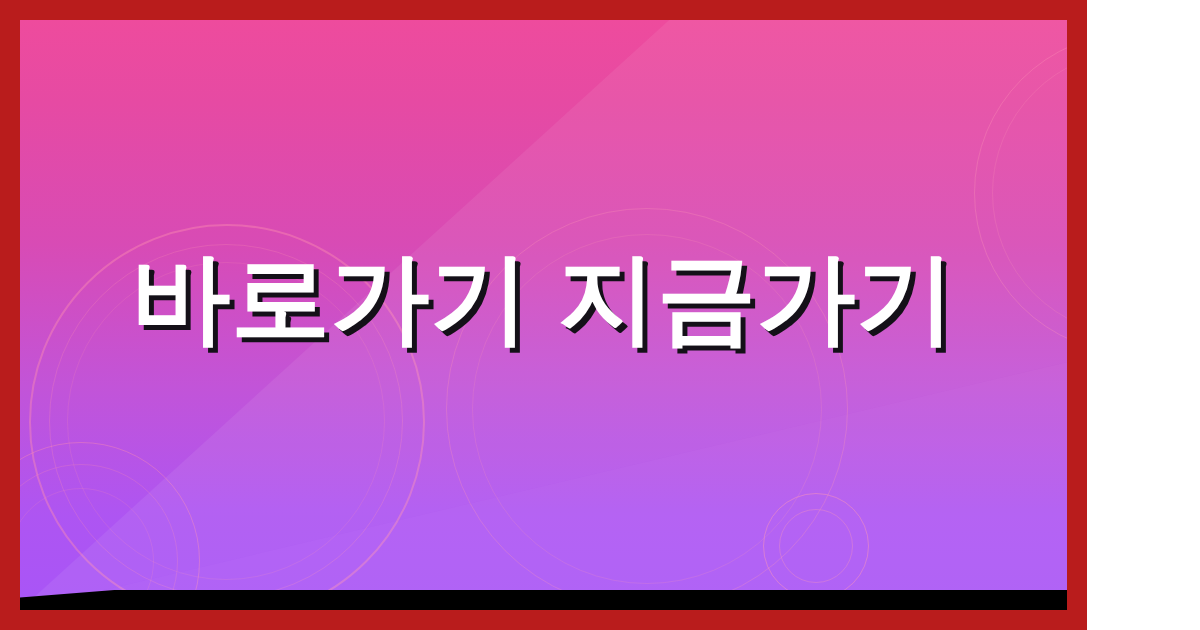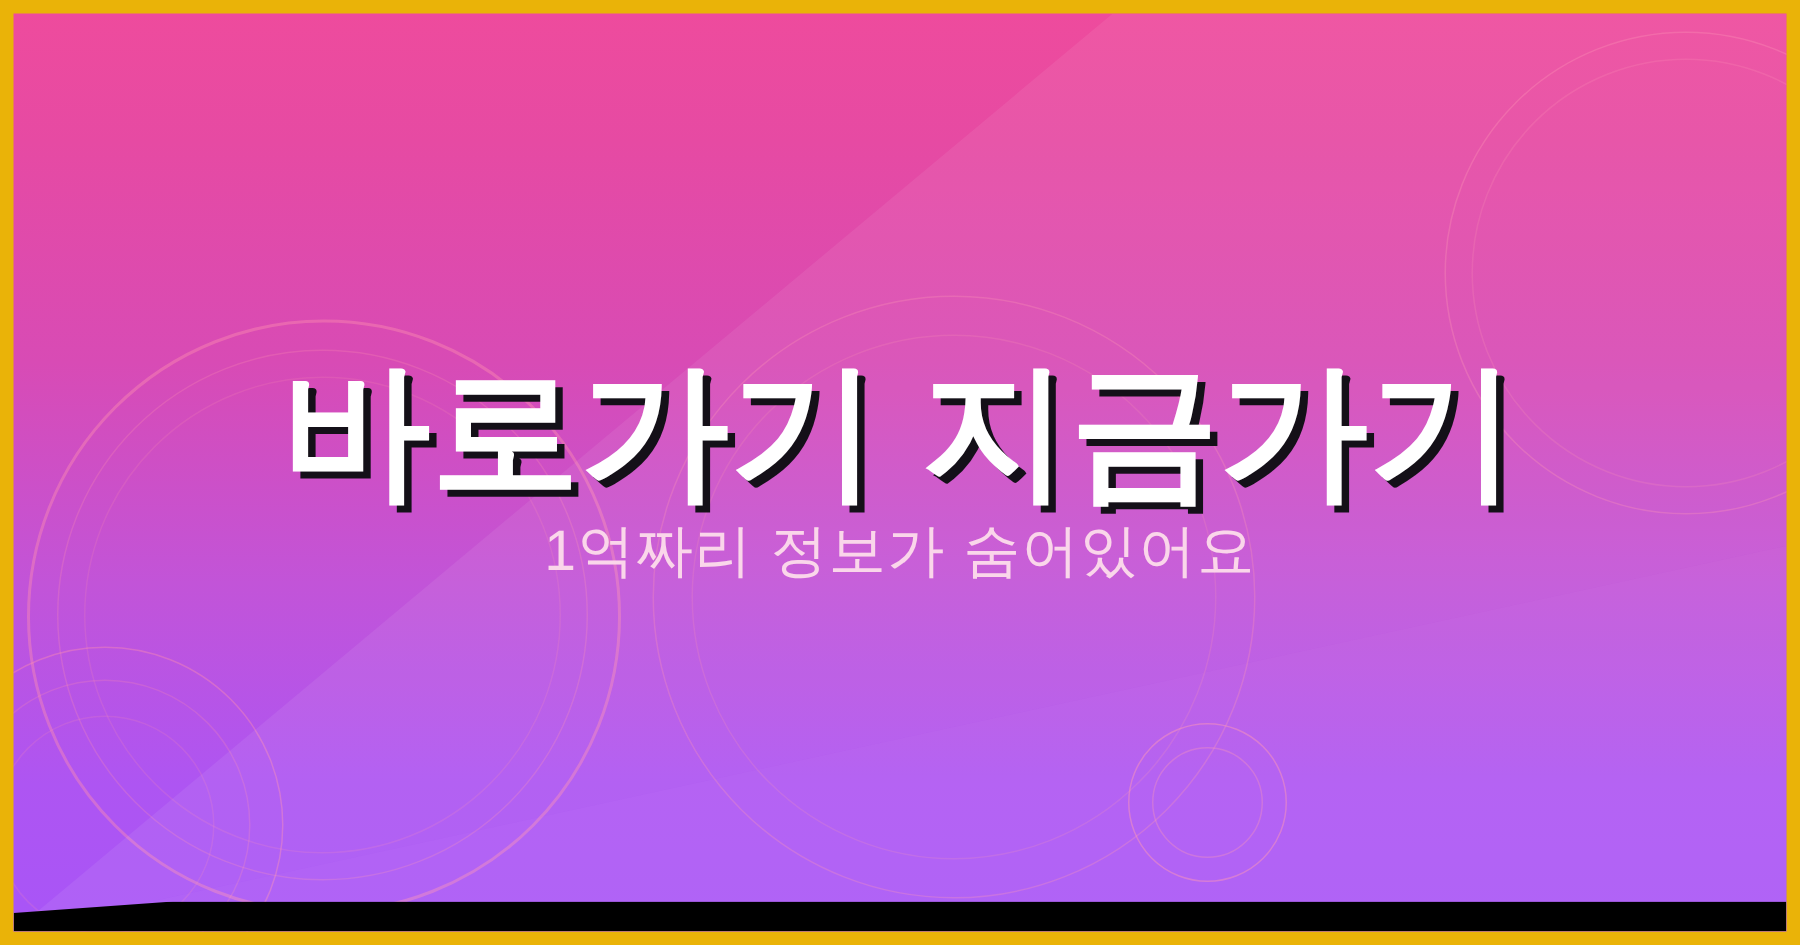--- a/index.html
+++ b/index.html
@@ -6,26 +6,26 @@
     margin: 0;
     padding: 0;
     background: #ffffff;
   }
   body {
     font-family: "Liberation Sans", "DejaVu Sans", sans-serif;
   }
 
   .banner {
     position: relative;
-    width: 1200px;
+    width: 1087px;
     height: 630px;
     overflow: hidden;
     box-sizing: border-box;
-    background: #eab308;      
-    padding: 9px;
+    background: #b91c1c;      
+    padding: 20px;
   }
 
   
   .canvas {
     position: relative;
     width: 100%;
     height: 100%;
     overflow: hidden;
     background: linear-gradient(180deg,
                 #ee4b9d 0%,
@@ -157,18 +157,17 @@
           <div class="ring" style="left: 743px; top: 473px; width: 104px; height: 104px; border-width: 1.6px; border-color: rgb(255, 143, 176); opacity: 0.48;"></div>
           <div class="ring" style="left: 759px; top: 489px; width: 72px; height: 72px; border-width: 1.2px; border-color: rgb(255, 143, 176); opacity: 0.34;"></div>
         </div>
     </div>
 
     <div class="wedge-top"></div>
     <div class="wedge-bottom"></div>
 
     <div class="text-stack">
       <h1 class="headline">바로가기 지금가기</h1>
-      <p class="subhead">1억짜리 정보가 숨어있어요</p>
     </div>
 
     <div class="bottom-bar"></div>
   </div>
 </div>
 
 </body></html>

